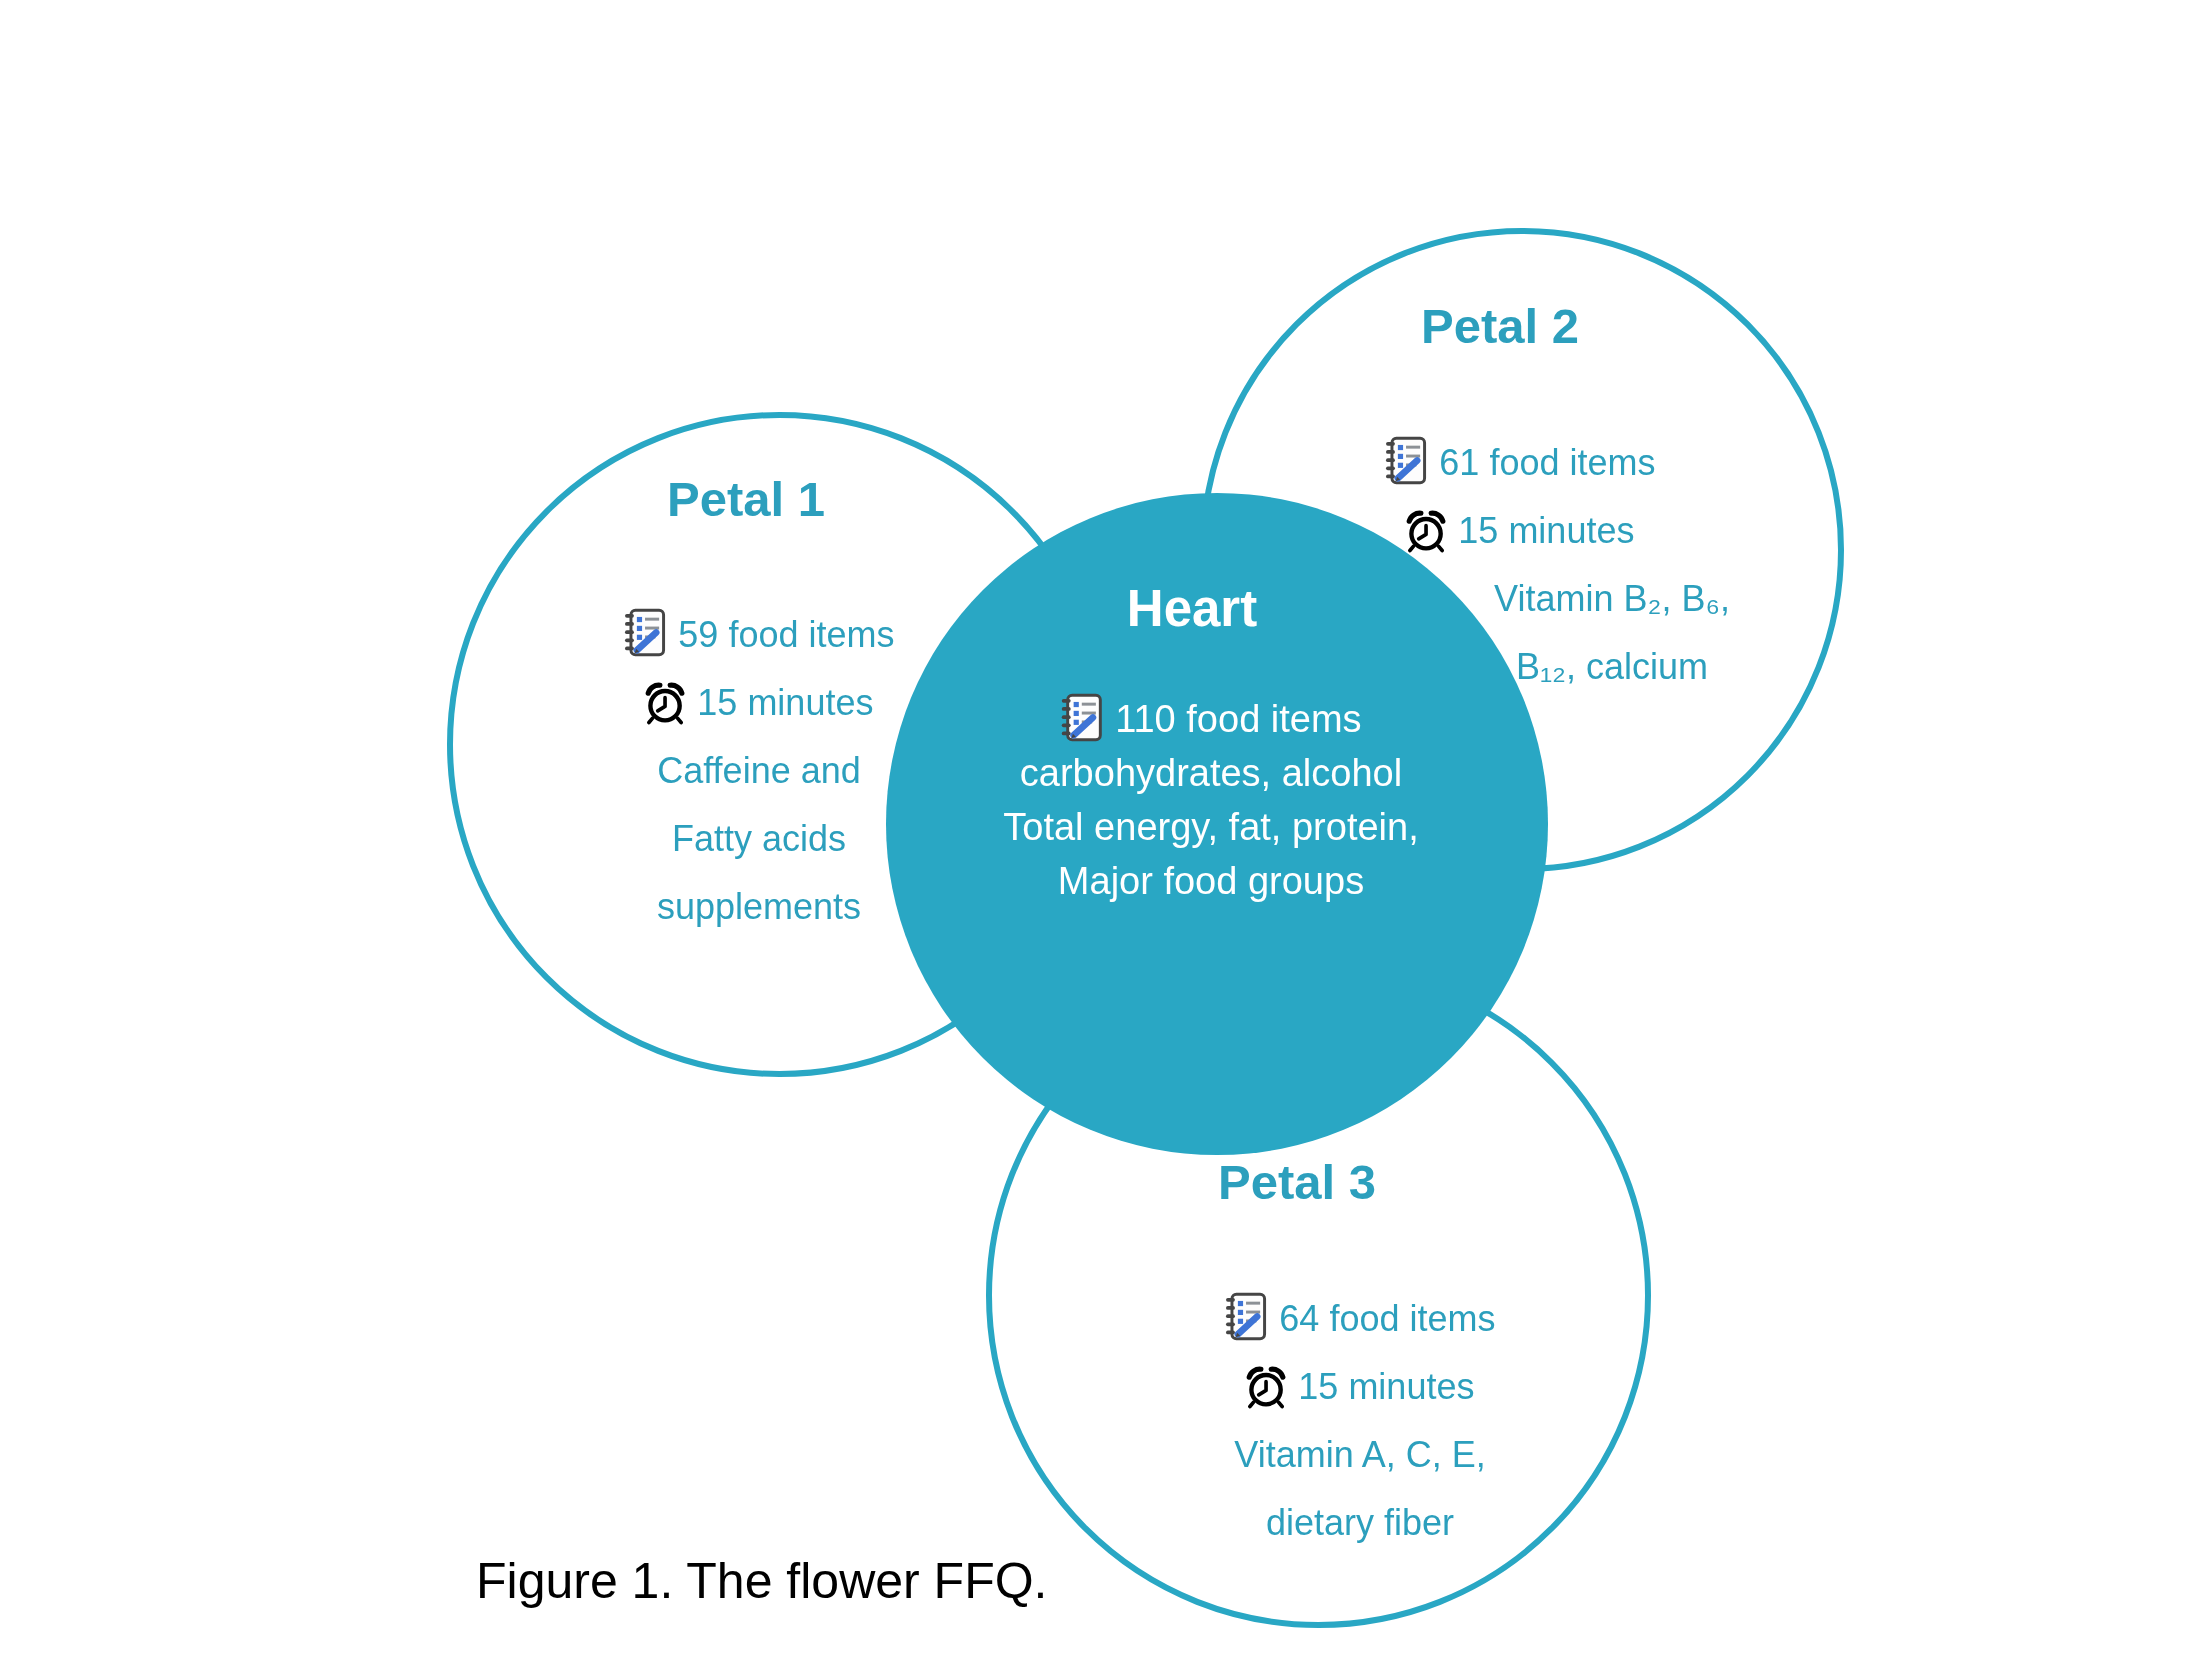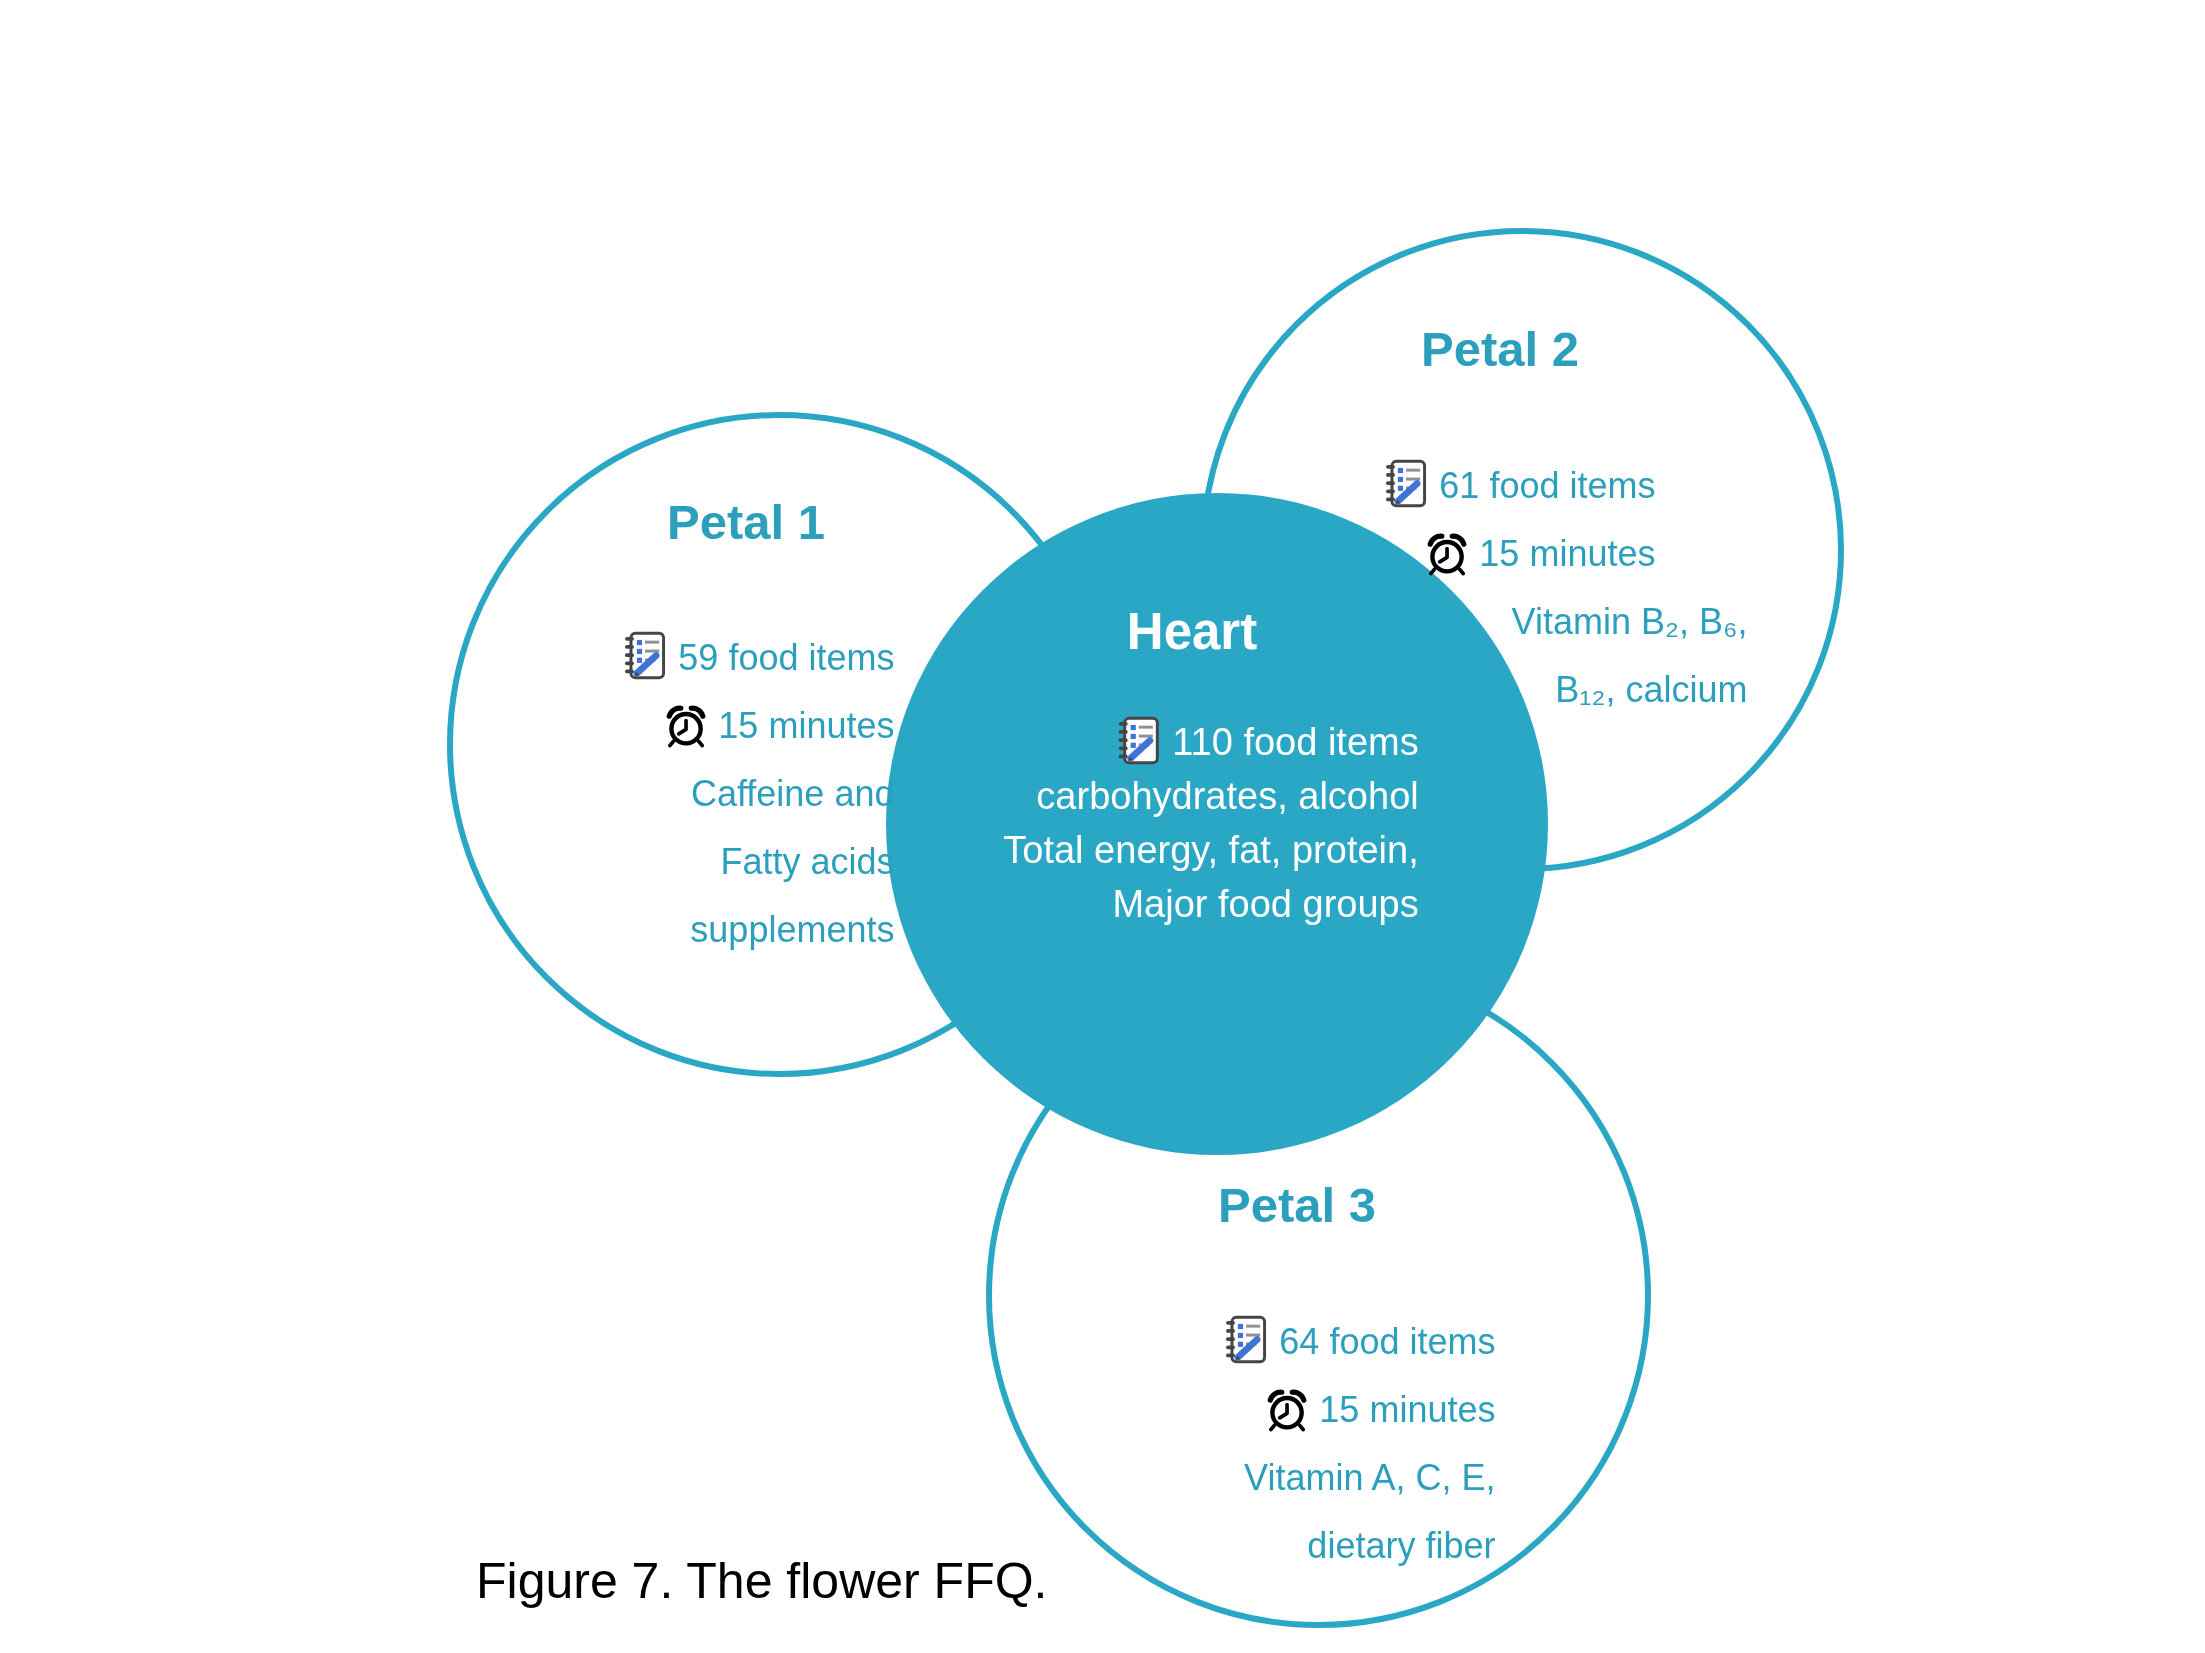--- a/index.html
+++ b/index.html
@@ -7,25 +7,24 @@
     position:relative;
     width:2205px;height:1654px;
     background:#ffffff;
     overflow:hidden;
     font-family:"Liberation Sans","DejaVu Sans",sans-serif;
   }
   .circle{position:absolute;border-radius:50%;box-sizing:border-box;}
   .petal{border:6.6px solid var(--teal);background:transparent;z-index:1;}
   .heart-circle{background:var(--teal);z-index:2;}
   .tblock{
-    position:absolute;z-index:3;text-align:right;
+    position:absolute;z-index:3;text-align:center;
     transform:translateX(-50%);
     white-space:nowrap;
     color:var(--teal-text);
-    margin-top:23px;
   }
   .title{font-weight:bold;font-size:49px;line-height:68px;}
   .heart-title{font-size:51px;color:var(--heart-text);}
   .items .line{font-size:36px;line-height:68px;}
   .heart-items{color:var(--heart-text);}
   .heart-items .line{font-size:38px;line-height:54px;}
   
   .p2 .line:nth-child(3){transform:translateX(92px);}
   .p2 .line:nth-child(4){transform:translateX(92px);}
   .p2 .line:nth-child(5){transform:translateX(37px);}
@@ -178,16 +177,16 @@
             <path d="M5 15 A15 15 0 0 1 21 4" fill="none" stroke="#000" stroke-width="7" stroke-linecap="round"></path>
             <path d="M51 15 A15 15 0 0 0 35 4" fill="none" stroke="#000" stroke-width="7" stroke-linecap="round"></path>
             <circle cx="28" cy="32" r="20" fill="none" stroke="#000" stroke-width="6"></circle>
             <path d="M28 21 L28 33 L18 39" fill="none" stroke="#000" stroke-width="5" stroke-linecap="round" stroke-linejoin="round"></path>
             <path d="M11 49 L6 55 M45 49 L50 55" stroke="#000" stroke-width="5" stroke-linecap="round"></path>
           </svg></span><span>15 minutes</span></div>
       <div class="line"><span>Vitamin A, C, E,</span></div>
       <div class="line"><span>dietary fiber</span></div>
     </div>
 
-  <div class="caption">Figure 7. The flower FFQ.</div>
+  <div class="caption">Figure 1. The flower FFQ.</div>
 
 </div>
 
 
 </body></html>

